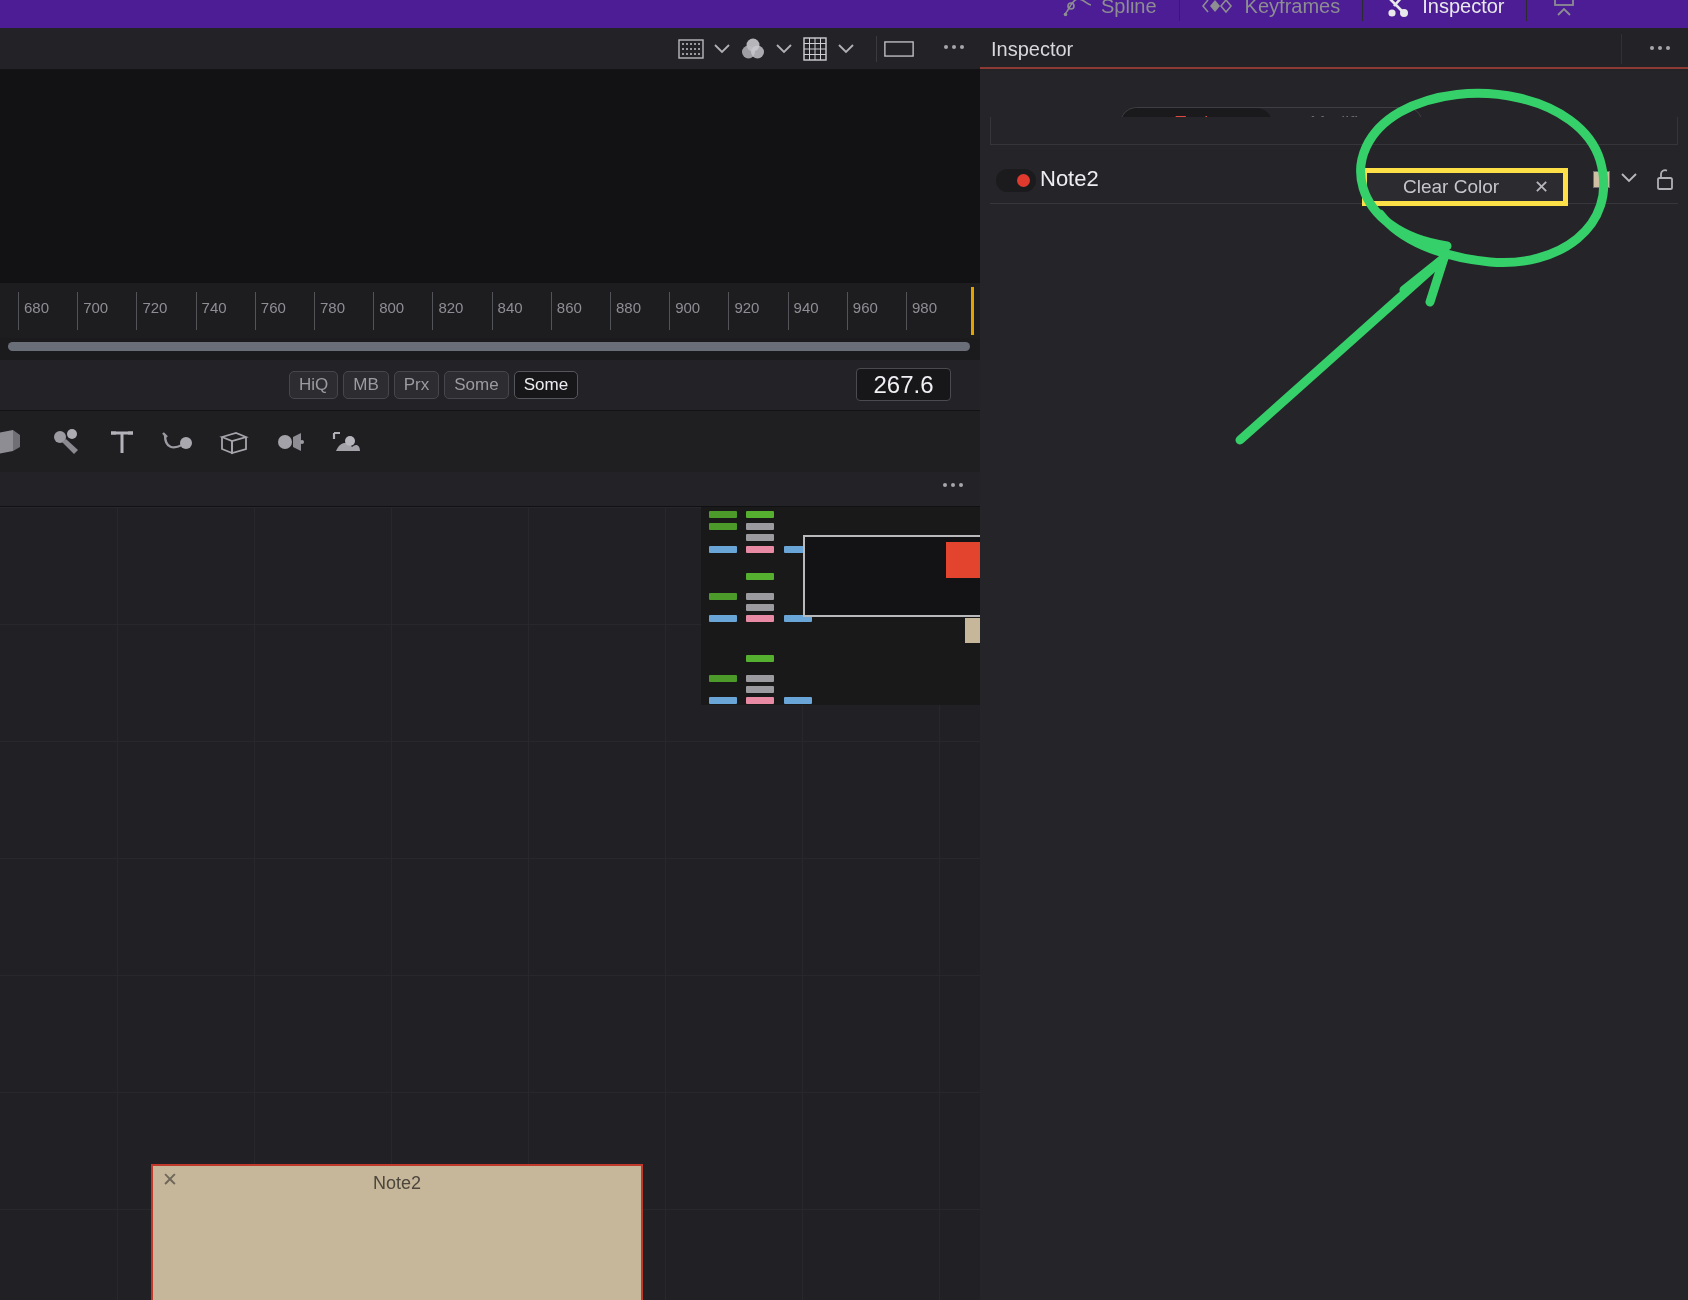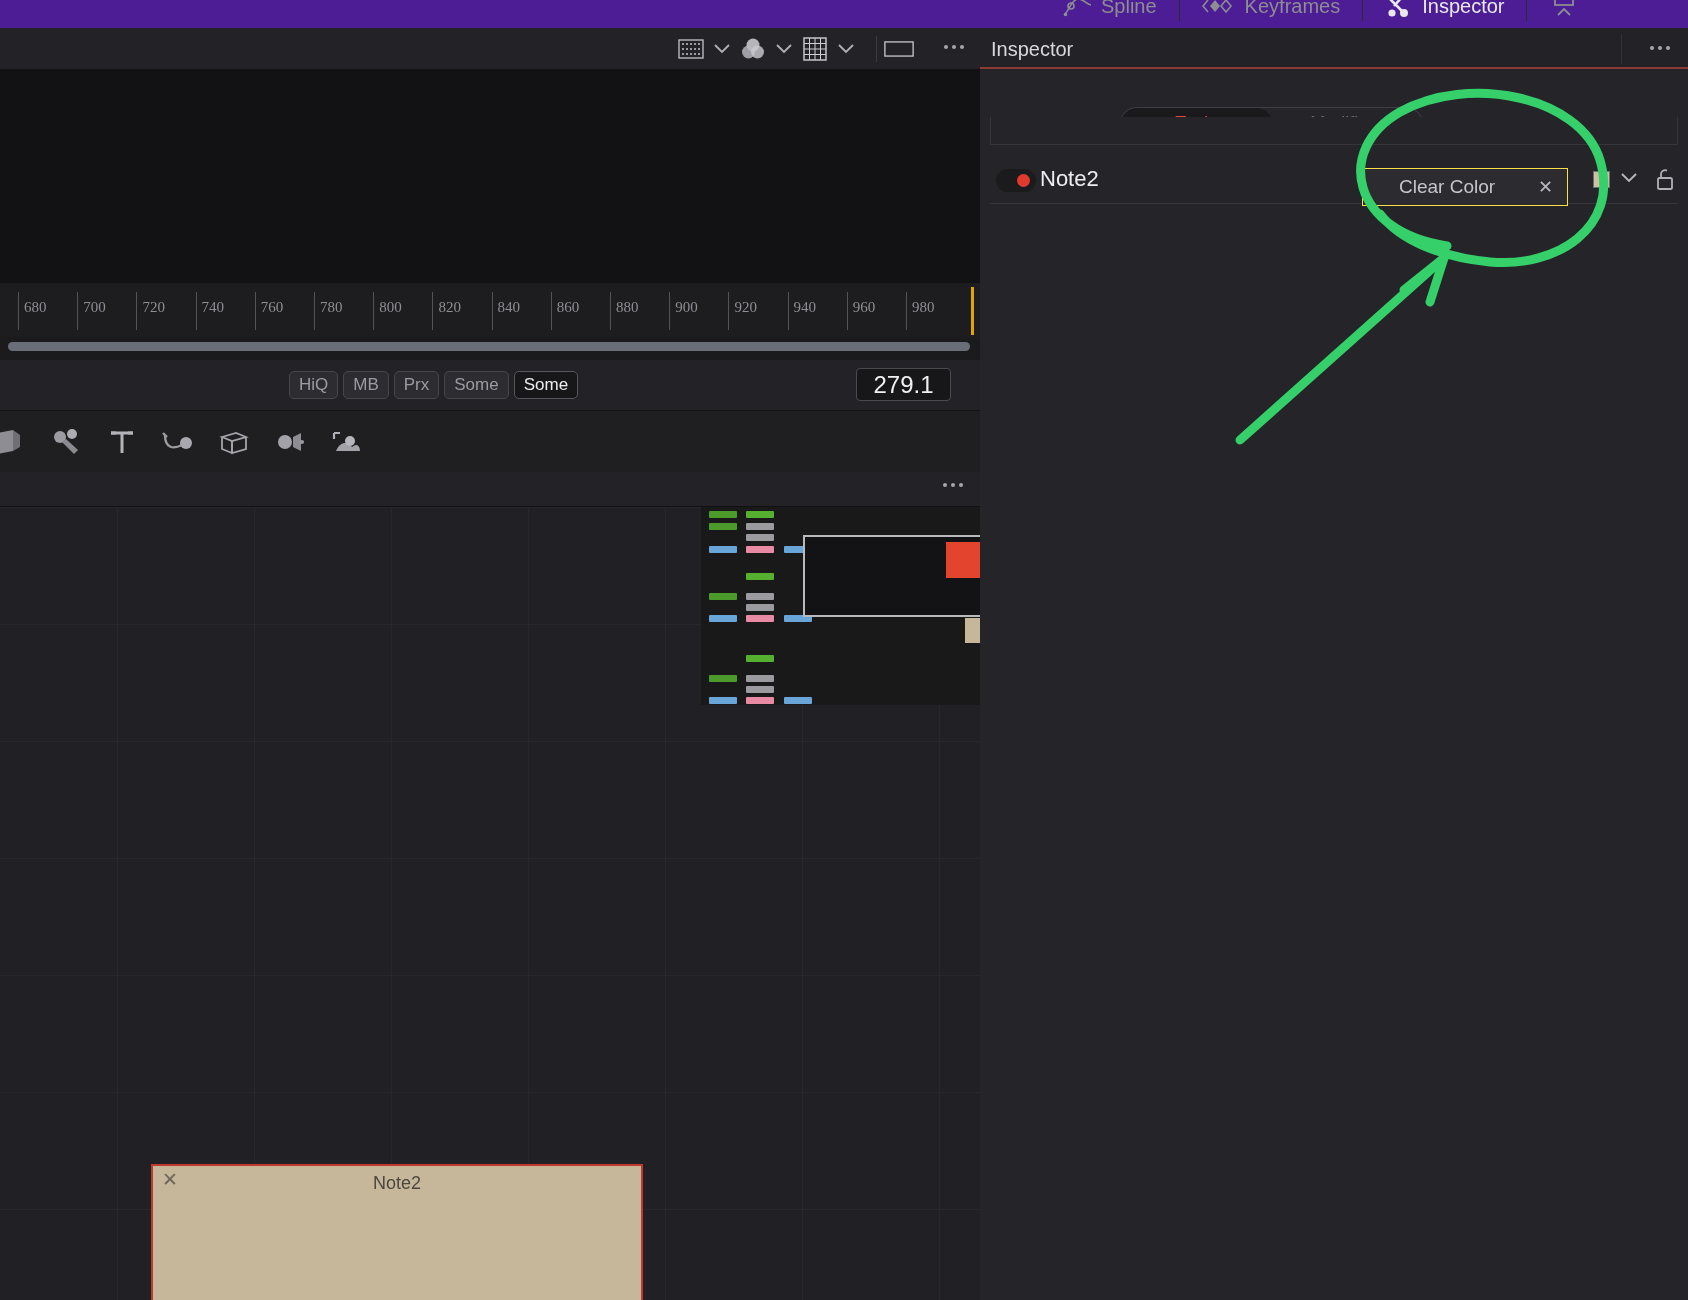--- a/index.html
+++ b/index.html
@@ -57,21 +57,21 @@
   
   .ruler {
     position: absolute; left: 0; top: 282px; width: 980px; height: 56px;
     background: #1d1d20; border-top: 1px solid #111113;
   }
   .ruler-inner { position: relative; width: 100%; height: 100%; }
   .tick {
     position: absolute; top: 9px; width: 1px; height: 38px; background: #53535a;
   }
   .tick-label {
-    position: absolute; top: 16px; color: #8e8e94; font-size: 15px; font-family: Liberation Serif, serif;
+    position: absolute; top: 16px; color: #8e8e94; font-size: 15px;
   }
   .playhead {
     position: absolute; top: 4px; width: 3px; height: 48px; background: #e0a300;
   }
   .scroll-track {
     position: absolute; left: 0; top: 338px; width: 980px; height: 22px;
     background: #1b1b1e;
   }
   .scroll-thumb {
     position: absolute; left: 8px; top: 4px; width: 962px; height: 9px;
@@ -217,21 +217,21 @@
     position: absolute; left: 10px; top: 44px; width: 688px; height: 1px; background: #36363b;
   }
   .insp-field {
     position: absolute; left: 10px; top: 46px; width: 688px; height: 28px;
     border: 1px solid #35353a; border-top: none; background: #252529;
   }
 
   
   .tooltip {
     position: absolute; left: 1362px; top: 168px; width: 206px; height: 38px;
-    background: #2b2b30; border: 1px solid #fde047;
+    background: #2b2b30; border: 5px solid #fde047;
     display: flex; align-items: center; z-index: 40;
   }
   .tooltip-label { margin-left: 36px; color: #c5c5cb; font-size: 19px; }
   .tooltip-x { position: absolute; right: 14px; color: #b6b6bc; font-size: 18px; }
 
   
   .annot { position: absolute; left: 0; top: 0; width: 1688px; height: 1300px; pointer-events: none; z-index: 60; }
 </style>
 </head>
 <body>
@@ -408,21 +408,21 @@
   </div>
 
   <div class="qualrow">
     <div class="qual-group" id="qual-group">
         <div class="qual-btn">HiQ</div>
         <div class="qual-btn">MB</div>
         <div class="qual-btn">Prx</div>
         <div class="qual-btn">Some</div>
         <div class="qual-btn on">Some</div>
       </div>
-    <div class="frame-box">279.1</div>
+    <div class="frame-box">267.6</div>
   </div>
 
   <div class="nodetools">
     <div class="nt-row">
       <div class="nt-btn">
         <svg width="34" height="30" viewBox="0 0 34 30">
           <path d="M4 6 L20 3 L20 24 L4 27 Z" fill="#8d8d93"></path>
           <path d="M20 3 L27 8 L27 20 L20 24 Z" fill="#6f6f75"></path>
         </svg>
       </div>

